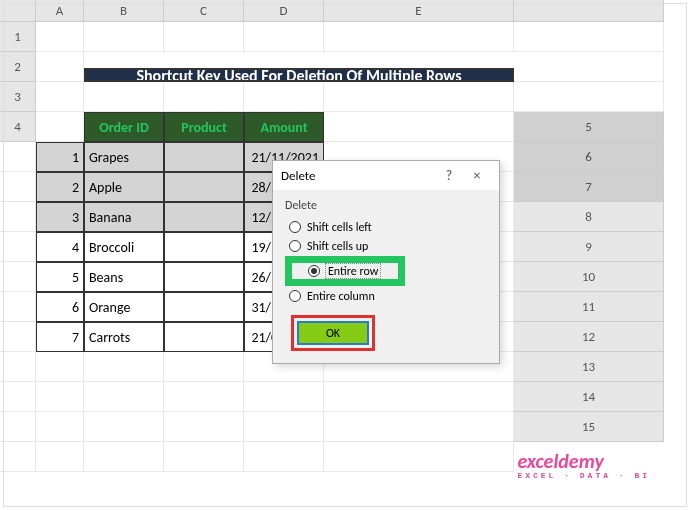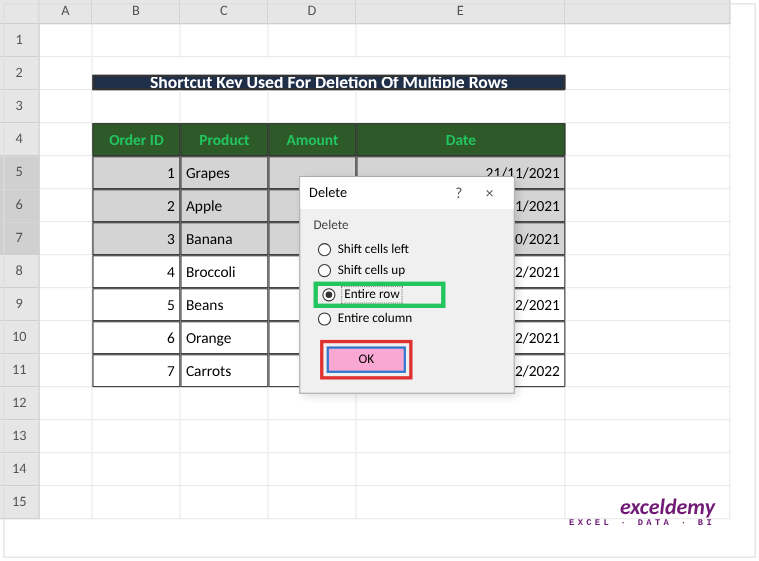--- a/index.html
+++ b/index.html
@@ -63,21 +63,21 @@
     }
     .td.sel {
       background: #d4d4d4;
     }
     .td.num { justify-content: flex-end; }
     .td.date { justify-content: flex-end; }
     .dialog {
       position: absolute;
       left: 272px;
       top: 160px;
-      width: 196px;
+      width: 228px;
       background: #f0f0f0;
       border: 1px solid #aaa;
       box-shadow: 3px 3px 8px rgba(0,0,0,0.15);
       font-size: 12px;
     }
     .dialog-title {
       display: flex;
       align-items: center;
       padding: 6px 8px;
       background: #fff;
@@ -112,61 +112,60 @@
       border-radius: 50%;
       display: flex;
       align-items: center;
       justify-content: center;
       background: #fff;
     }
     .radio .dot {
       width: 6px; height: 6px; border-radius: 50%; background: #333;
     }
     .highlight-red {
-      border: 4px solid #22c55e;
-      padding: 1px 4px;
+      border: 7px solid #22c55e;
+      padding: 1px 16px;
       width: 120px;
     }
     .radio-row.dotted .lbl {
       outline: 1px dotted #888;
       padding: 0 2px;
     }
     .dialog-buttons {
       display: flex;
       gap: 14px;
       margin-top: 10px;
       padding-left: 6px;
     }
     .dlg-btn {
       width: 72px;
       height: 24px;
-      background: #f9a8d4;
+      background: #84cc16;
       border: 1px solid #999;
       font-size: 12px;
       cursor: pointer;
       display: flex;
       align-items: center;
       justify-content: center;
     }
     .ok-wrap {
       border: 3px solid #e03030;
       padding: 3px;
     }
     .dlg-btn.ok {
       border: 2px solid #2a7bd0;
     }
     .watermark {
       position: absolute;
       right: 40px;
       bottom: 30px;
       font-size: 20px;
-      color: #701a75;
+      color: #ec4899;
       font-style: italic;
       font-weight: bold;
-      text-align: right;
     }
     .watermark .sub {
       font-size: 8px;
       letter-spacing: 3px;
       font-style: normal;
       display: block;
       margin-top: -2px;
       font-family: Liberation Mono, monospace;
     }
     .inner-border {
@@ -210,21 +209,20 @@
   <div class="cell"></div>
   <div class="cell"></div>
   <div class="cell"></div>
   <div class="cell"></div>
 
   <div class="row-header">4</div>
   <div class="cell"></div>
   <div class="cell th">Order ID</div>
   <div class="cell th">Product</div>
   <div class="cell th">Amount</div>
-  <div class="cell th">Date</div>
   <div class="cell"></div>
 
   <div class="row-header sel">5</div>
   <div class="cell"></div>
   <div class="cell td sel num">1</div>
   <div class="cell td sel">Grapes</div>
   <div class="cell td sel"></div>
   <div class="cell td sel date">21/11/2021</div>
   <div class="cell"></div>
 

